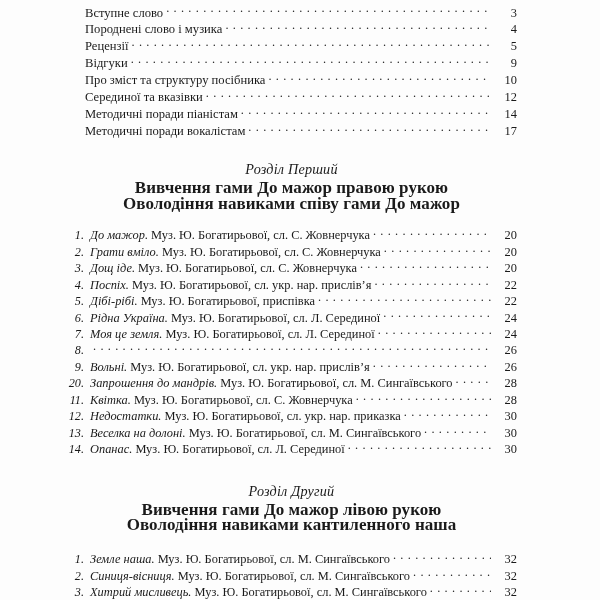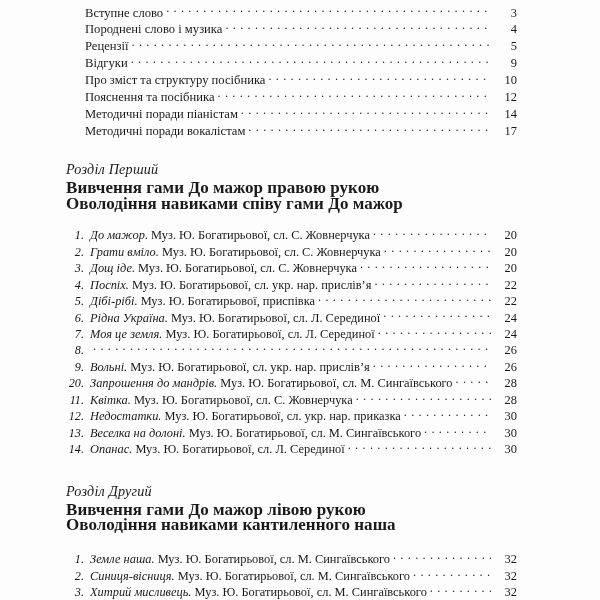--- a/index.html
+++ b/index.html
@@ -71,21 +71,21 @@
     padding-right: 83px;
   }
   .front-matter .toc-row {
     line-height: 15.3px;
     font-size: 12.6px;
   }
   .front-matter .toc-text { font-style: normal; }
 
   
   .chapter { padding-left: 66px; padding-right: 83px; }
-  .chapter-head { }
+  .chapter-head { text-align: center; }
   .chapter-kicker {
     font-style: italic;
     font-size: 14.2px;
     letter-spacing: 0.2px;
     margin-bottom: 2px;
   }
   .chapter-title {
     font-weight: bold;
     font-size: 17px;
     line-height: 15.4px;
@@ -125,21 +125,21 @@
         <span class="toc-text">Відгуки</span>
         <span class="leader"></span>
         <span class="toc-page">9</span>
       </div>
       <div class="toc-row">
         <span class="toc-text">Про зміст та структуру посібника</span>
         <span class="leader"></span>
         <span class="toc-page">10</span>
       </div>
       <div class="toc-row">
-        <span class="toc-text">Пояснення та посібника</span>
+        <span class="toc-text">Серединої та вказівки</span>
         <span class="leader"></span>
         <span class="toc-page">12</span>
       </div>
       <div class="toc-row">
         <span class="toc-text">Методичні поради піаністам</span>
         <span class="leader"></span>
         <span class="toc-page">14</span>
       </div>
       <div class="toc-row">
         <span class="toc-text">Методичні поради вокалістам</span>

